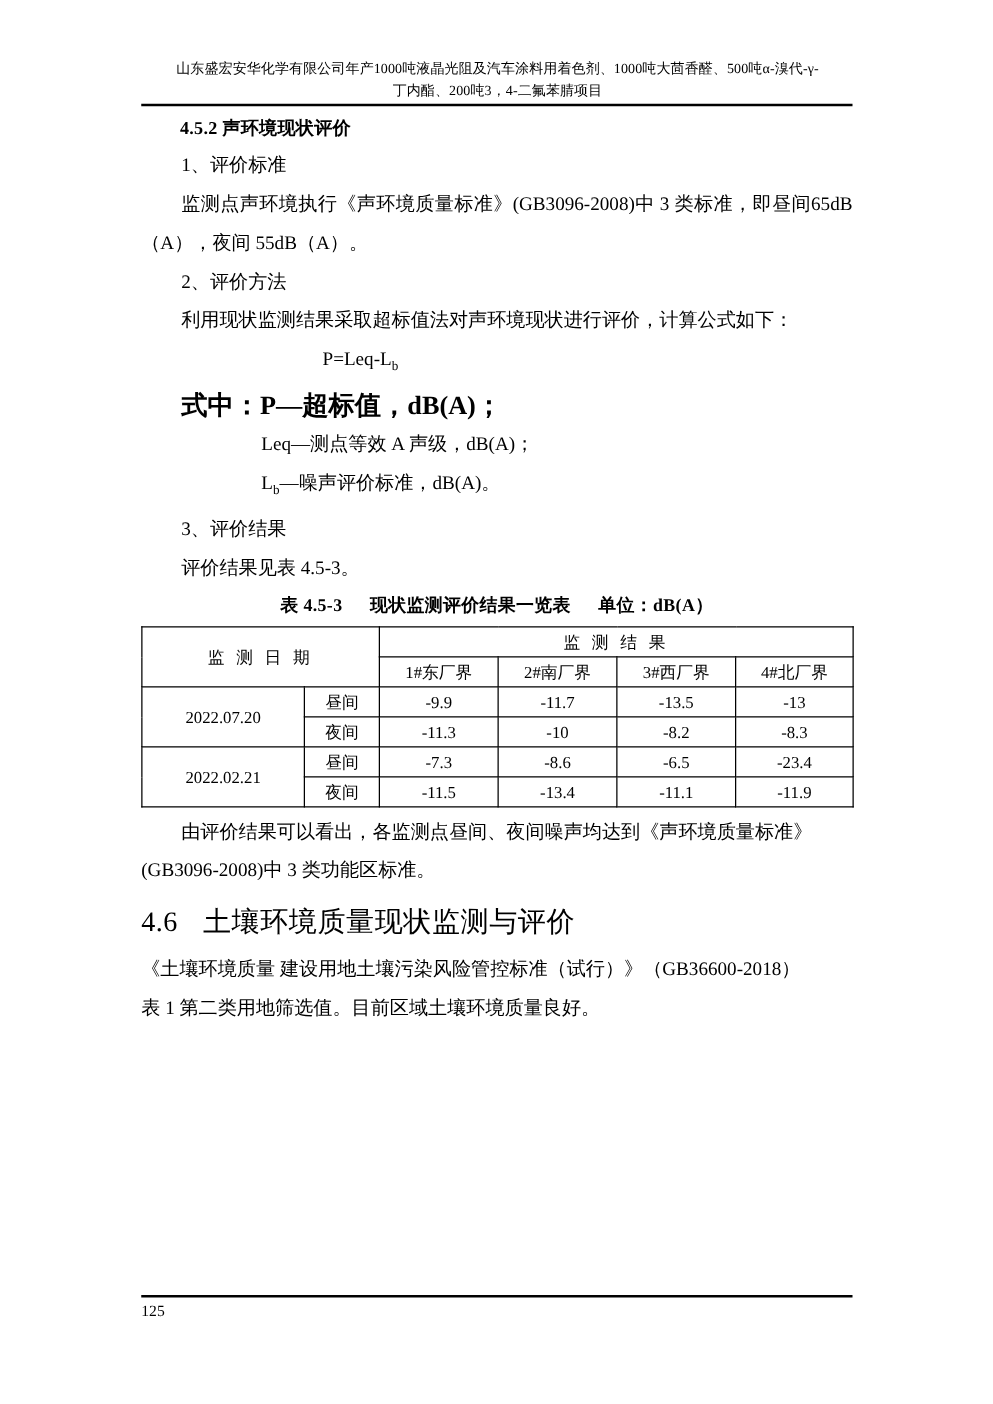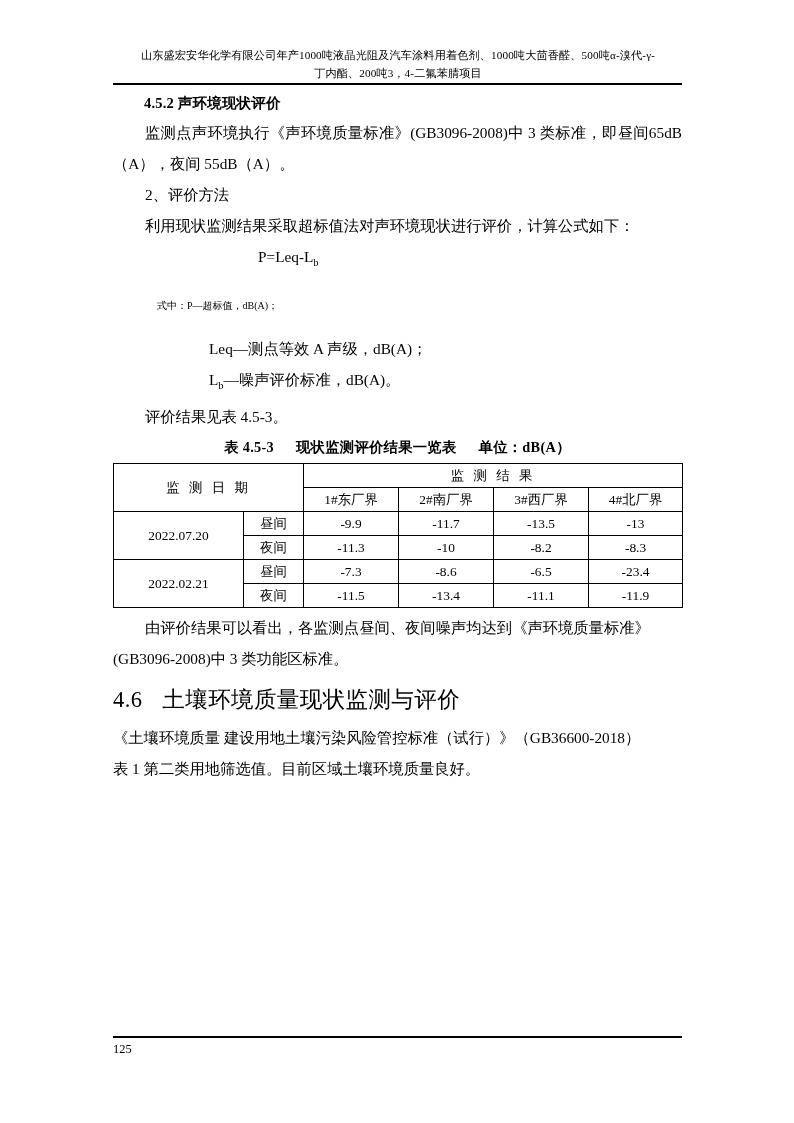--- a/index.html
+++ b/index.html
@@ -69,24 +69,25 @@
     margin: 0;
     font-size: 15.3px;
     line-height: 31px;
     padding-left: 145px;
   }
   .sub {
     font-size: 10.5px;
     vertical-align: sub;
   }
   .ln {
-    margin: 12px;
-    font-size: 10px;
+    margin: 0;
+    font-size: 21px;
     line-height: 31px;
     padding-left: 32px;
+    font-weight: bold;
   }
   .ln-in {
     margin: 0;
     font-size: 15.3px;
     line-height: 31px;
     padding-left: 96px;
   }
   
   .tbl-cap {
     margin: 2px 0 3px 0;
@@ -159,35 +160,37 @@
   <div class="hdr">
     <div>山东盛宏安华化学有限公司年产1000吨液晶光阻及汽车涂料用着色剂、1000吨大茴香醛、500吨α-溴代-γ-</div>
     <div>丁内酯、200吨3，4-二氟苯腈项目</div>
   </div>
   <div class="hdr-rule"></div>
 
   <div class="content">
 
     <div class="h3">4.5.2  声环境现状评价</div>
 
+    <p class="para ind">1、评价标准</p>
 
     <p class="para ind">监测点声环境执行《声环境质量标准》(GB3096-2008)中 3 类标准，即昼间65dB（A），夜间 55dB（A）。</p>
 
     <p class="para ind">2、评价方法</p>
 
     <p class="para ind">利用现状监测结果采取超标值法对声环境现状进行评价，计算公式如下：</p>
 
     <p class="fml"><span>P=Leq-L</span><span class="sub">b</span></p>
 
     <p class="ln"><span>式中：</span><span>P—超标值，dB(A)；</span></p>
 
     <p class="ln-in">Leq—测点等效 A 声级，dB(A)；</p>
 
     <p class="ln-in"><span>L</span><span class="sub">b</span><span>—噪声评价标准，dB(A)。</span></p>
 
+    <p class="para ind">3、评价结果</p>
 
     <p class="para ind">评价结果见表 4.5-3。</p>
 
     <div class="tbl-cap"><span>表 4.5-3</span><span class="gap"></span><span>现状监测评价结果一览表</span><span class="gap"></span><span>单位：dB(A）</span></div>
 
     <table class="dt">
       <colgroup>
         <col style="width:130px">
         <col style="width:60px">
         <col style="width:95px">

